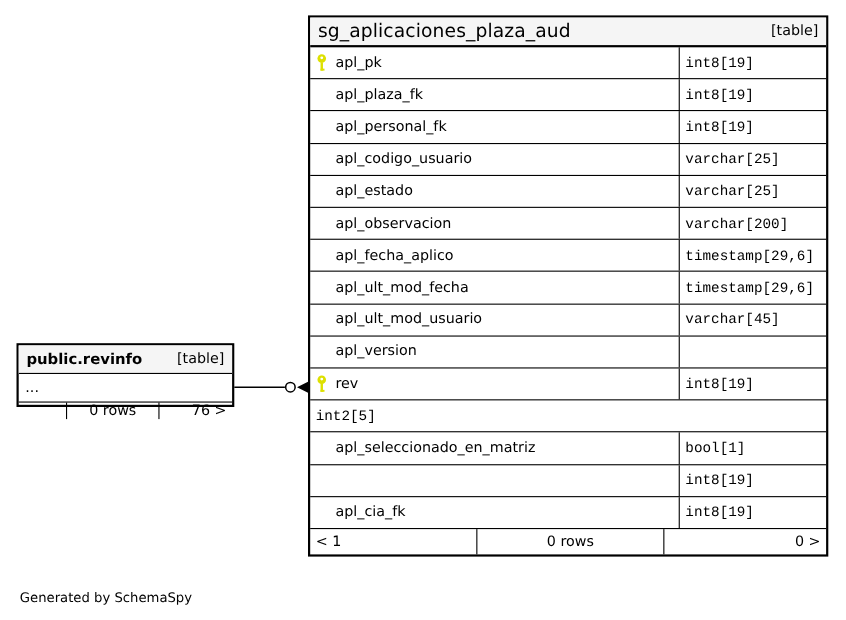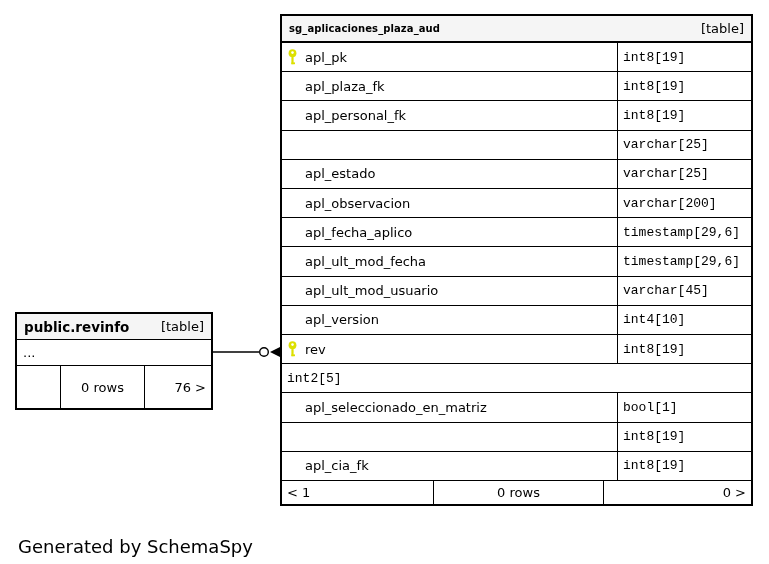--- a/index.html
+++ b/index.html
@@ -11,21 +11,21 @@
   }
   html,body{margin:0;padding:0;}
   body{
     width:769px;height:564px;position:relative;background:#ffffff;
     font-family:"DejaVu Sans","Liberation Sans",sans-serif;
     color:var(--text);overflow:hidden;
   }
 
   
   .revinfo{
-    position:absolute;left:15px;top:312px;width:198px;height:98px;
+    position:absolute;left:15px;top:312px;width:198px;height:58px;
     border:2px solid var(--border);box-sizing:border-box;background:var(--row-bg);
     display:flex;flex-direction:column;
   }
   .rt-header{
     height:26px;flex:none;background:var(--header-bg);
     border-bottom:1px solid var(--border);box-sizing:border-box;
     display:flex;align-items:center;padding:0 7px;
   }
   .rt-title{font-weight:bold;font-size:13.5px;}
   .rt-tag{margin-left:auto;font-size:13px;}
@@ -46,39 +46,39 @@
   .maintbl{
     position:absolute;left:280px;top:14px;width:473px;height:492px;
     border:2px solid var(--border);box-sizing:border-box;background:var(--row-bg);
     display:flex;flex-direction:column;
   }
   .mt-header{
     height:27px;flex:none;background:var(--header-bg);
     border-bottom:2px solid var(--border);box-sizing:border-box;
     display:flex;align-items:center;padding:0 7px;
   }
-  .mt-title{font-weight:bold;font-size:10px;letter-spacing:0.1px;}
+  .mt-title{font-weight:normal;font-size:17px;letter-spacing:0.1px;}
   .mt-tag{margin-left:auto;font-size:13px;}
   .mt-rows{flex:1;display:flex;flex-direction:column;}
   .col-row{flex:1;display:flex;border-bottom:1px solid var(--border);box-sizing:border-box;}
   .cell-name{
     width:336px;flex:none;border-right:1px solid var(--border);box-sizing:border-box;
     display:flex;align-items:center;padding-left:6px;font-size:13px;
   }
   .key-slot{width:17px;flex:none;display:flex;align-items:center;}
   .cell-type{flex:1;display:flex;align-items:center;padding-left:5px;font-size:13px;font-family:Liberation Mono, monospace;}
   .mt-footer{height:23px;flex:none;display:flex;font-size:13px;align-items:stretch;}
   .mt-footer .f1{width:152px;border-right:1px solid var(--border);box-sizing:border-box;
     display:flex;align-items:center;padding-left:5px;}
   .mt-footer .f2{width:170px;border-right:1px solid var(--border);box-sizing:border-box;
     display:flex;align-items:center;justify-content:center;}
   .mt-footer .f3{flex:1;display:flex;align-items:center;justify-content:flex-end;padding-right:5px;}
 
   
-  .caption{position:absolute;left:18px;top:536px;font-size:18px;}
+  .caption{position:absolute;left:18px;top:536px;font-size:12px;}
 </style>
 </head>
 <body>
 
 <div class="revinfo">
   <div class="rt-header">
     <span class="rt-title">public.revinfo</span>
     <span class="rt-tag">[table]</span>
   </div>
   <div class="rt-body">
@@ -148,20 +148,21 @@
       <div class="col-row">
     <div class="cell-name">
       <span class="key-slot">
         <svg width="9" height="17" viewBox="0 0 9 17" xmlns="http://www.w3.org/2000/svg" style="visibility: hidden;">
           <circle cx="4.5" cy="4.2" r="3.9" fill="var(--key-color)"></circle>
           <circle cx="4.5" cy="3.6" r="1.3" fill="#ffffff"></circle>
           <rect x="3.4" y="7.6" width="2.2" height="7.6" fill="var(--key-color)"></rect>
           <rect x="3.4" y="13.4" width="3.6" height="1.8" fill="var(--key-color)"></rect>
         </svg>
       </span>
+      <span>apl_codigo_usuario</span>
     </div>
     <div class="cell-type">varchar[25]</div>
   </div>
       <div class="col-row">
     <div class="cell-name">
       <span class="key-slot">
         <svg width="9" height="17" viewBox="0 0 9 17" xmlns="http://www.w3.org/2000/svg" style="visibility: hidden;">
           <circle cx="4.5" cy="4.2" r="3.9" fill="var(--key-color)"></circle>
           <circle cx="4.5" cy="3.6" r="1.3" fill="#ffffff"></circle>
           <rect x="3.4" y="7.6" width="2.2" height="7.6" fill="var(--key-color)"></rect>
@@ -233,21 +234,20 @@
       <span class="key-slot">
         <svg width="9" height="17" viewBox="0 0 9 17" xmlns="http://www.w3.org/2000/svg" style="visibility: hidden;">
           <circle cx="4.5" cy="4.2" r="3.9" fill="var(--key-color)"></circle>
           <circle cx="4.5" cy="3.6" r="1.3" fill="#ffffff"></circle>
           <rect x="3.4" y="7.6" width="2.2" height="7.6" fill="var(--key-color)"></rect>
           <rect x="3.4" y="13.4" width="3.6" height="1.8" fill="var(--key-color)"></rect>
         </svg>
       </span>
       <span>apl_version</span>
     </div>
-    <div class="cell-type">int4[10]</div>
   </div>
       <div class="col-row">
     <div class="cell-name">
       <span class="key-slot">
         <svg width="9" height="17" viewBox="0 0 9 17" xmlns="http://www.w3.org/2000/svg">
           <circle cx="4.5" cy="4.2" r="3.9" fill="var(--key-color)"></circle>
           <circle cx="4.5" cy="3.6" r="1.3" fill="#ffffff"></circle>
           <rect x="3.4" y="7.6" width="2.2" height="7.6" fill="var(--key-color)"></rect>
           <rect x="3.4" y="13.4" width="3.6" height="1.8" fill="var(--key-color)"></rect>
         </svg>

